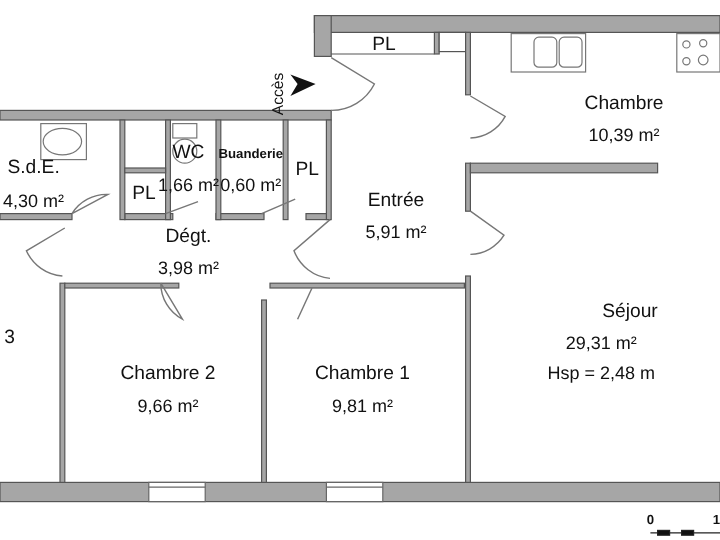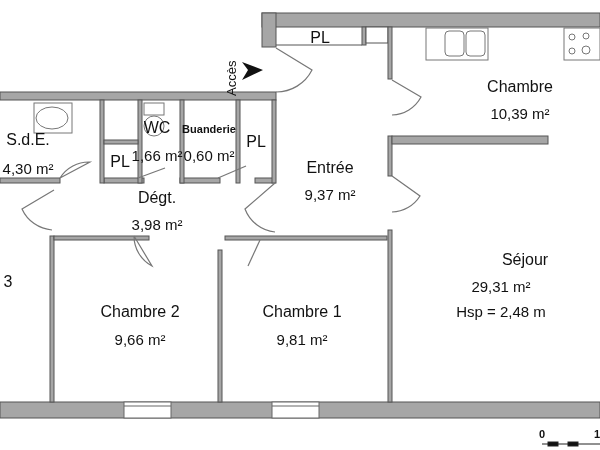--- a/index.html
+++ b/index.html
@@ -111,21 +111,21 @@
 <div class="lbl room" style="left:157px; top:128px;">WC</div>
 <div class="lbl area" style="left:157px; top:155px;">1,66 m²</div>
 
 <div class="lbl small-room" style="left:209px; top:129px;">Buanderie</div>
 <div class="lbl area" style="left:209px; top:155px;">0,60 m²</div>
 
 <div class="lbl room" style="left:157px; top:198px;">Dégt.</div>
 <div class="lbl area" style="left:157px; top:224px;">3,98 m²</div>
 
 <div class="lbl room" style="left:330px; top:168px;">Entrée</div>
-<div class="lbl area" style="left:330px; top:194px;">9,37 m²</div>
+<div class="lbl area" style="left:330px; top:194px;">5,91 m²</div>
 
 <div class="lbl room" style="left:520px; top:87px;">Chambre</div>
 <div class="lbl area" style="left:520px; top:113px;">10,39 m²</div>
 
 <div class="lbl room" style="left:525px; top:260px;">Séjour</div>
 <div class="lbl area" style="left:501px; top:286px;">29,31 m²</div>
 <div class="lbl area" style="left:501px; top:311px;">Hsp = 2,48 m</div>
 
 <div class="lbl room" style="left:140px; top:312px;">Chambre 2</div>
 <div class="lbl area" style="left:140px; top:339px;">9,66 m²</div>

